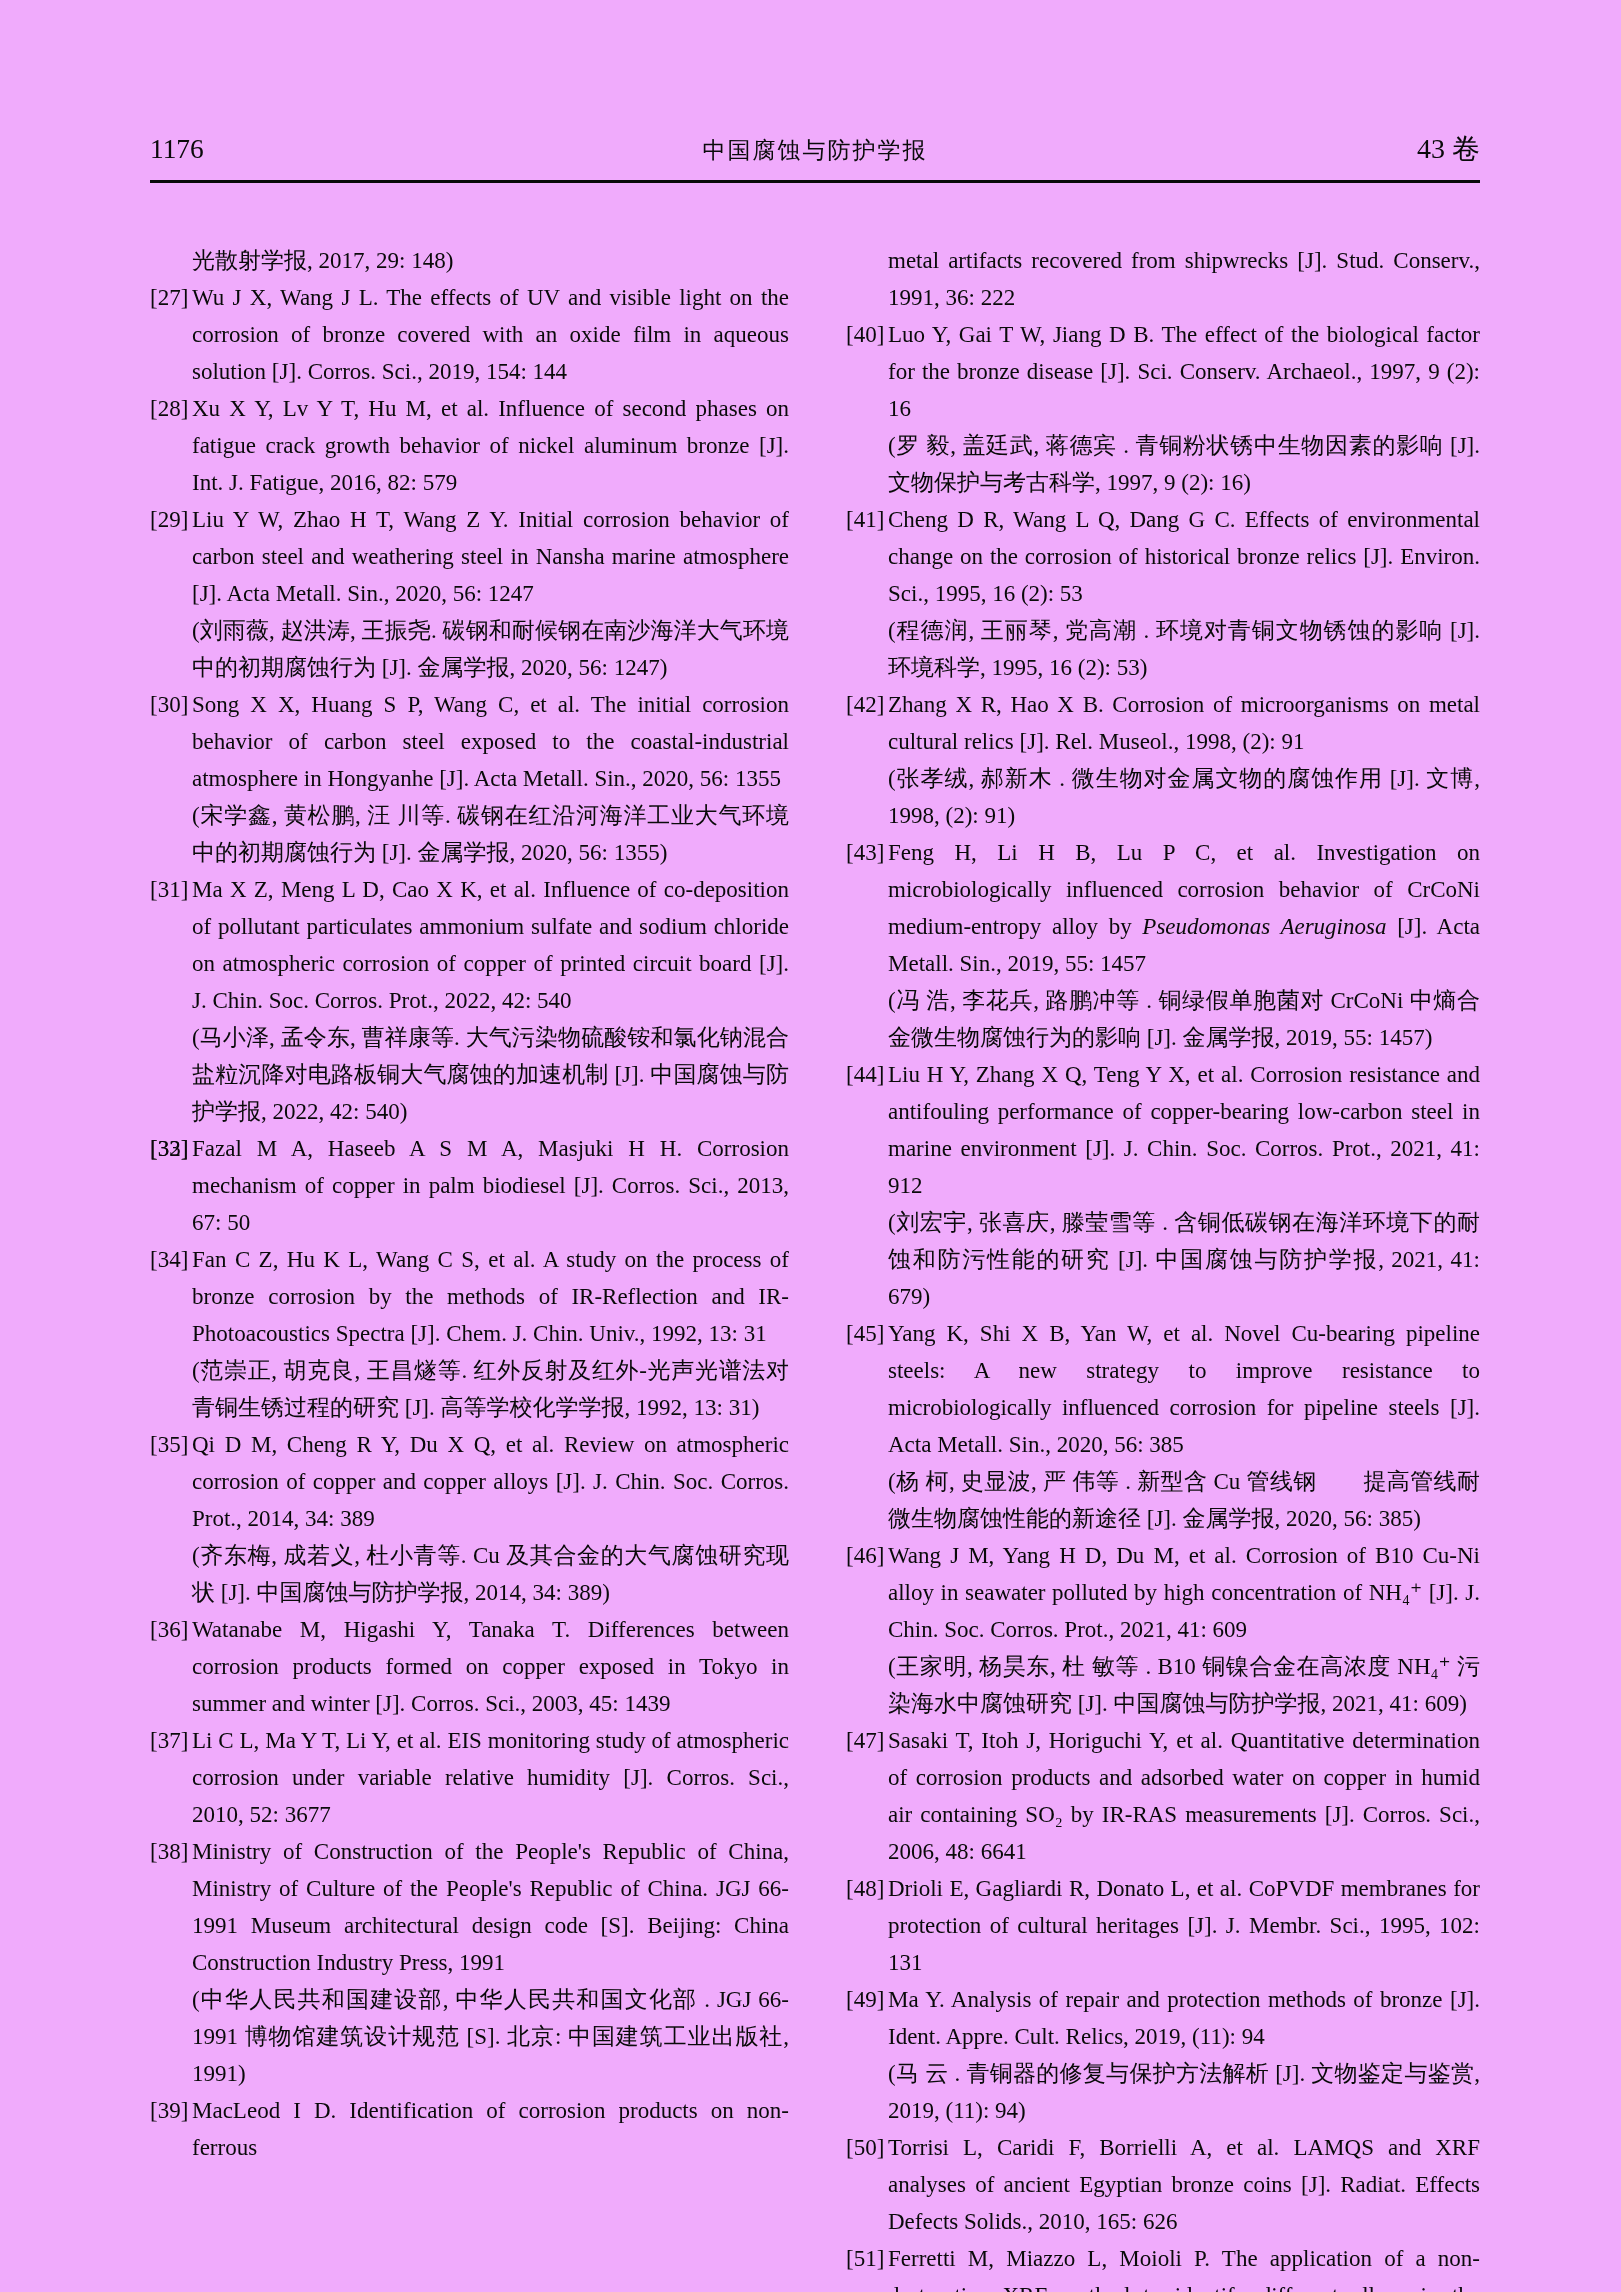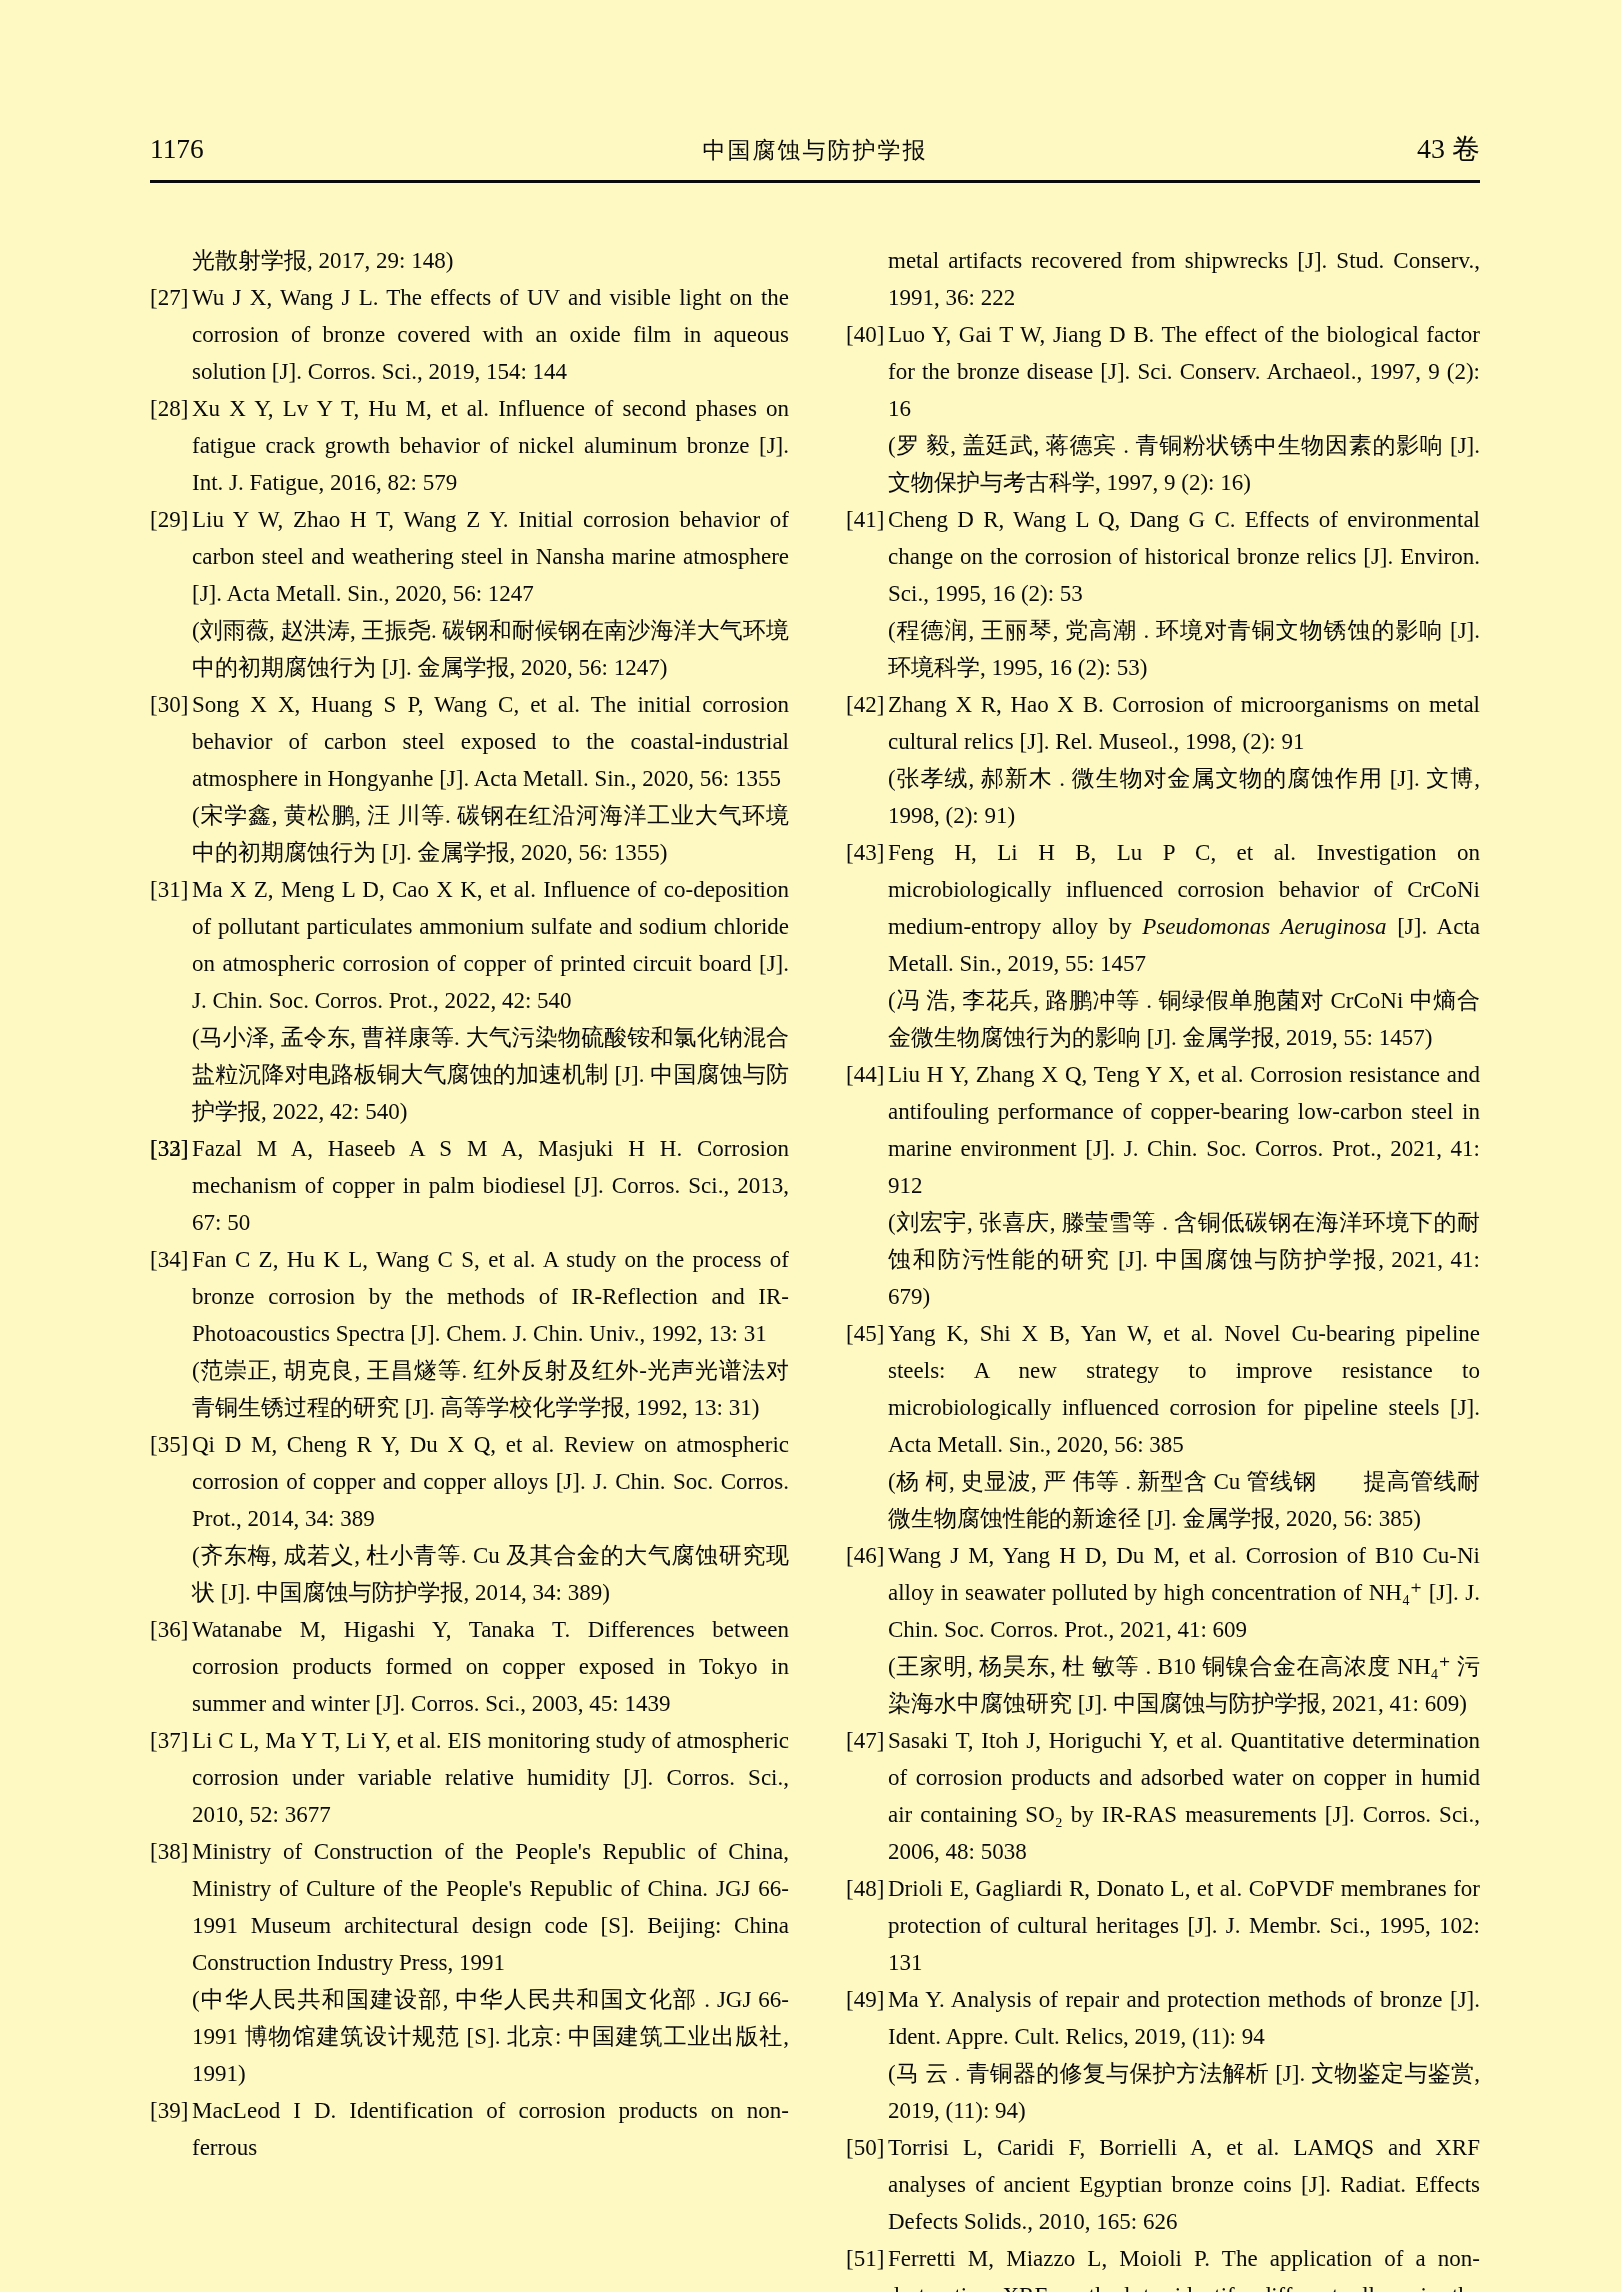--- a/index.html
+++ b/index.html
@@ -5,21 +5,21 @@
   html,body{margin:0;padding:0;}
   body{
     width:1621px;height:2293px;
     background:#f2f2f0;
     font-family:"Liberation Serif","DejaVu Serif",serif;
     color:#0a0a0a;
     -webkit-font-smoothing:antialiased;
   }
   .page{
     width:1621px;height:2293px;
-    background:#fef9c3;
+    background:#f0abfc;
     box-sizing:border-box;
     padding:131px 141px 0 150px;
     overflow:hidden;
   }
   .page-header{
     display:flex;
     align-items:baseline;
     line-height:35px;
   }
   .page-number{font-size:27.4px;width:176px;}
@@ -88,21 +88,21 @@
       </div>
     <div class="col right">
         <div class="ref"><span class="ref-en">metal artifacts recovered from shipwrecks [J]. Stud. Conserv., 1991, 36: 222</span></div>
         <div class="ref"><span class="ref-label">[40]</span><span class="ref-en">Luo Y, Gai T W, Jiang D B. The effect of the biological factor for the bronze disease [J]. Sci. Conserv. Archaeol., 1997, 9 (2): 16</span><span class="ref-zh">(罗 毅, 盖廷武, 蒋德宾 . 青铜粉状锈中生物因素的影响 [J]. 文物保护与考古科学, 1997, 9 (2): 16)</span></div>
         <div class="ref"><span class="ref-label">[41]</span><span class="ref-en">Cheng D R, Wang L Q, Dang G C. Effects of environmental change on the corrosion of historical bronze relics [J]. Environ. Sci., 1995, 16 (2): 53</span><span class="ref-zh">(程德润, 王丽琴, 党高潮 . 环境对青铜文物锈蚀的影响 [J]. 环境科学, 1995, 16 (2): 53)</span></div>
         <div class="ref"><span class="ref-label">[42]</span><span class="ref-en">Zhang X R, Hao X B. Corrosion of microorganisms on metal cultural relics [J]. Rel. Museol., 1998,  (2): 91</span><span class="ref-zh">(张孝绒, 郝新木 . 微生物对金属文物的腐蚀作用 [J]. 文博, 1998, (2): 91)</span></div>
         <div class="ref"><span class="ref-label">[43]</span><span class="ref-en">Feng H, Li H B, Lu P C, et al. Investigation on microbiologically influenced corrosion behavior of CrCoNi medium-entropy alloy by <i>Pseudomonas Aeruginosa</i> [J]. Acta Metall. Sin., 2019, 55: 1457</span><span class="ref-zh">(冯 浩, 李花兵, 路鹏冲等 . 铜绿假单胞菌对 CrCoNi 中熵合金微生物腐蚀行为的影响 [J]. 金属学报, 2019, 55: 1457)</span></div>
         <div class="ref"><span class="ref-label">[44]</span><span class="ref-en">Liu H Y, Zhang X Q, Teng Y X, et al. Corrosion resistance and antifouling performance of copper-bearing low-carbon steel in marine environment [J]. J. Chin. Soc. Corros. Prot., 2021, 41: 912</span><span class="ref-zh">(刘宏宇, 张喜庆, 滕莹雪等 . 含铜低碳钢在海洋环境下的耐蚀和防污性能的研究 [J]. 中国腐蚀与防护学报, 2021, 41: 679)</span></div>
         <div class="ref"><span class="ref-label">[45]</span><span class="ref-en">Yang K, Shi X B, Yan W, et al. Novel Cu-bearing pipeline steels: A new strategy to improve resistance to microbiologically influenced corrosion for pipeline steels [J]. Acta Metall. Sin., 2020, 56: 385</span><span class="ref-zh">(杨 柯, 史显波, 严 伟等 . 新型含 Cu 管线钢　　提高管线耐微生物腐蚀性能的新途径 [J]. 金属学报, 2020, 56: 385)</span></div>
         <div class="ref"><span class="ref-label">[46]</span><span class="ref-en">Wang J M, Yang H D, Du M, et al. Corrosion of B10 Cu-Ni alloy in seawater polluted by high concentration of NH₄⁺ [J]. J. Chin. Soc. Corros. Prot., 2021, 41: 609</span><span class="ref-zh">(王家明, 杨昊东, 杜 敏等 . B10 铜镍合金在高浓度 NH₄⁺ 污染海水中腐蚀研究 [J]. 中国腐蚀与防护学报, 2021, 41: 609)</span></div>
-        <div class="ref"><span class="ref-label">[47]</span><span class="ref-en">Sasaki T, Itoh J, Horiguchi Y, et al. Quantitative determination of corrosion products and adsorbed water on copper in humid air containing SO₂ by IR-RAS measurements [J]. Corros. Sci., 2006, 48: 5038</span></div>
+        <div class="ref"><span class="ref-label">[47]</span><span class="ref-en">Sasaki T, Itoh J, Horiguchi Y, et al. Quantitative determination of corrosion products and adsorbed water on copper in humid air containing SO₂ by IR-RAS measurements [J]. Corros. Sci., 2006, 48: 6641</span></div>
         <div class="ref"><span class="ref-label">[48]</span><span class="ref-en">Drioli E, Gagliardi R, Donato L, et al. CoPVDF membranes for protection of cultural heritages [J]. J. Membr. Sci., 1995, 102: 131</span></div>
         <div class="ref"><span class="ref-label">[49]</span><span class="ref-en">Ma Y. Analysis of repair and protection methods of bronze [J]. Ident. Appre. Cult. Relics, 2019,  (11): 94</span><span class="ref-zh">(马 云 . 青铜器的修复与保护方法解析 [J]. 文物鉴定与鉴赏, 2019, (11): 94)</span></div>
         <div class="ref"><span class="ref-label">[50]</span><span class="ref-en">Torrisi L, Caridi F, Borrielli A, et al. LAMQS and XRF analyses of ancient Egyptian bronze coins [J]. Radiat. Effects Defects Solids., 2010, 165: 626</span></div>
         <div class="ref"><span class="ref-label">[51]</span><span class="ref-en">Ferretti M, Miazzo L, Moioli P. The application of a non-destructive XRF method to identify different alloys in the bronze statue of the Capitoline Horse [J]. Stud. Conserv., 1997, 42: 241</span></div>
         <div class="ref"><span class="ref-label">[52]</span><span class="ref-en">Maher M A. X-ray computed tomography of a late period falcon bronze coffin [J]. Radiat. Phys. Chem., 2020, 166: 108475</span></div>
       </div>
   </div>
 
 </div>
 

